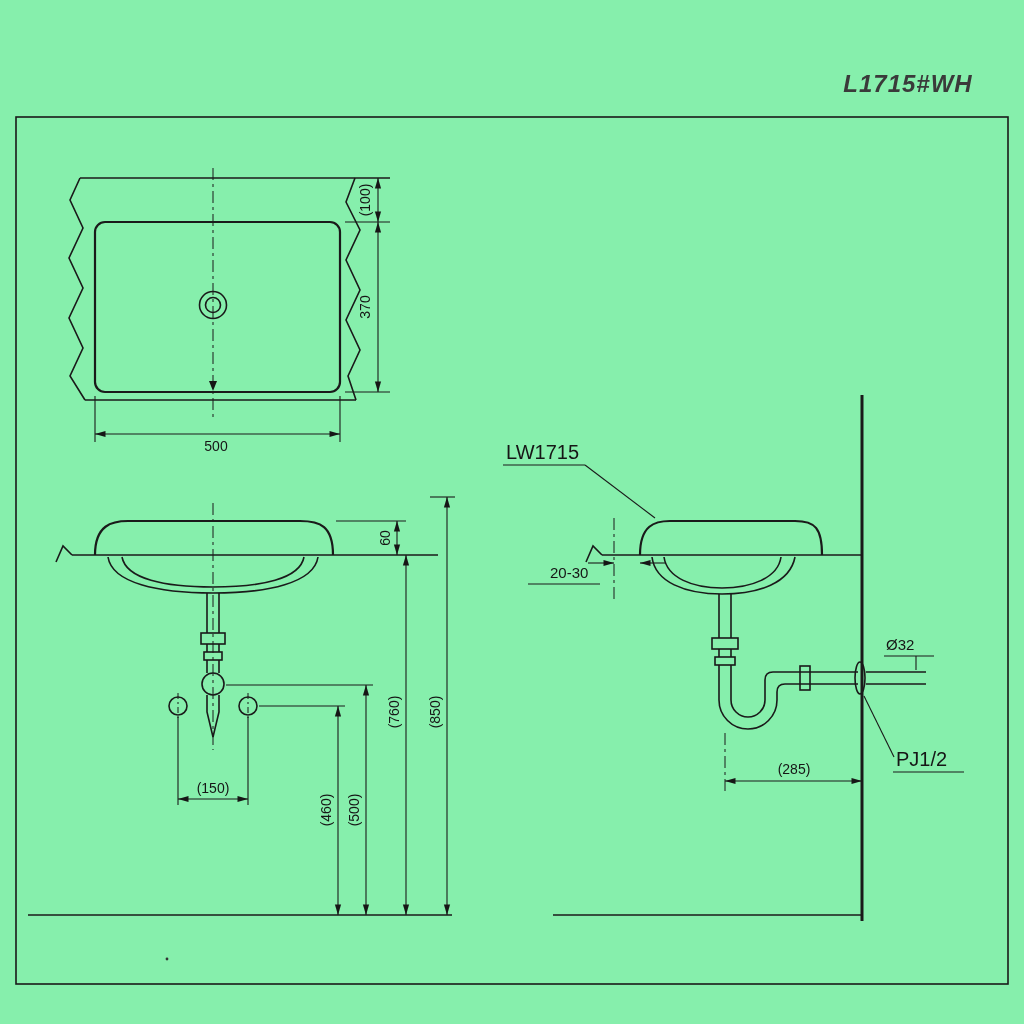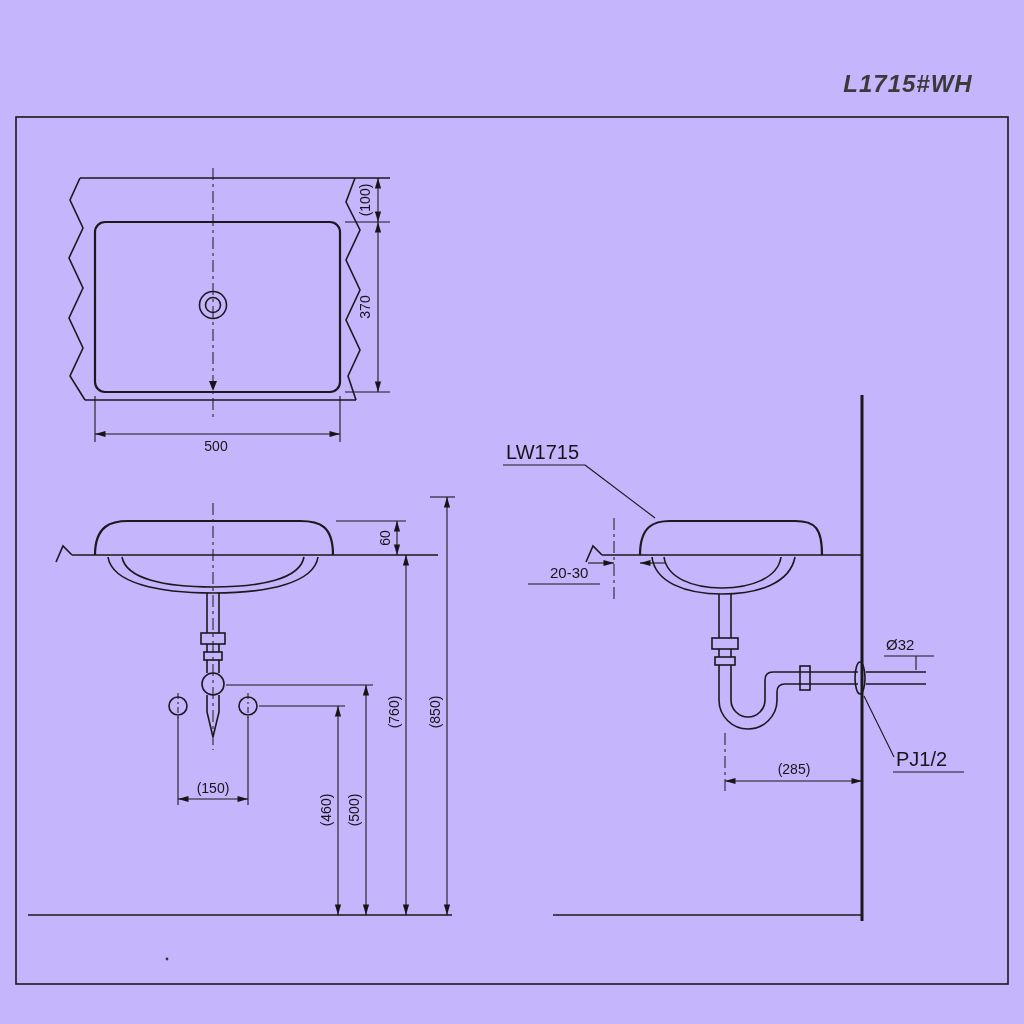--- a/index.html
+++ b/index.html
@@ -1,16 +1,16 @@
 <!DOCTYPE html>
 <html><head>
 <meta charset="utf-8">
 <style>
   html,body{margin:0;padding:0;background:#ffffff;}
-  .sheet{position:relative;width:1024px;height:1024px;background:#c4b5fd;overflow:hidden;
+  .sheet{position:relative;width:1024px;height:1024px;background:#86efac;overflow:hidden;
          font-family:"Liberation Sans", sans-serif;}
   svg{display:block;}
   svg text{font-family:"Liberation Sans", sans-serif;fill:#161616;}
   .title-text{font-size:24px;font-style:italic;font-weight:600;fill:#3a3a3a;letter-spacing:1px;}
   .dim-text{font-size:14px;}
   .label-lg{font-size:20px;}
   .label-md{font-size:15px;}
   .ln{stroke:#1a1a1a;fill:none;stroke-width:1.6;}
   .bold-ln{stroke:#1a1a1a;fill:none;stroke-width:2.2;}
   .wall-ln{stroke:#1a1a1a;fill:none;stroke-width:3;}

